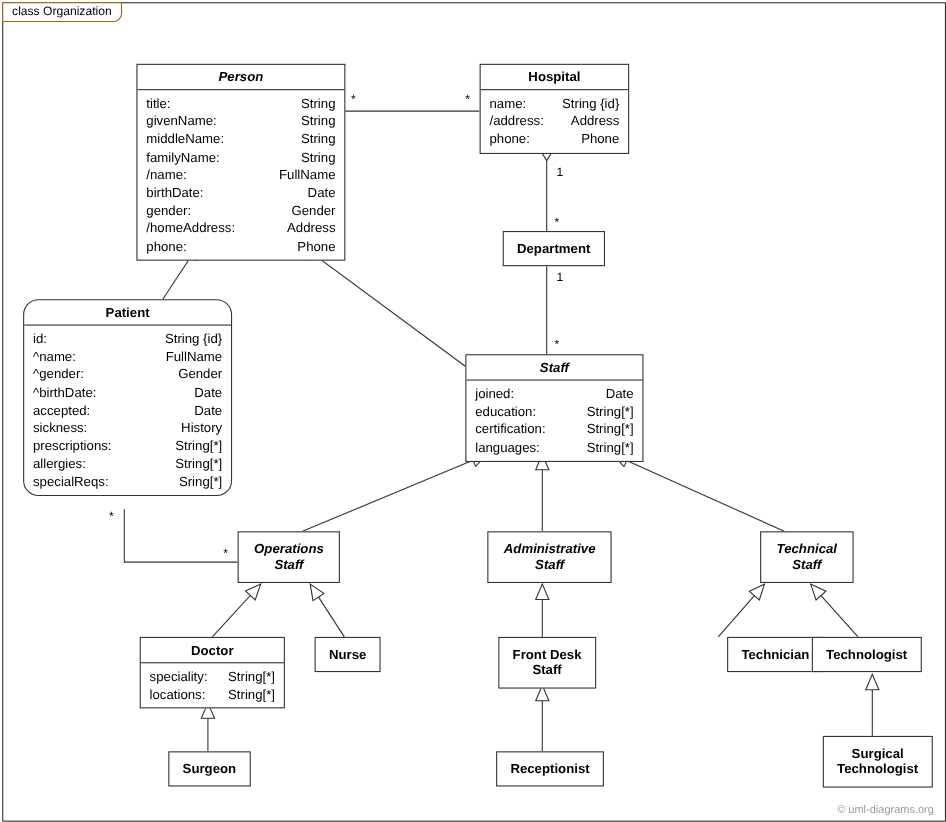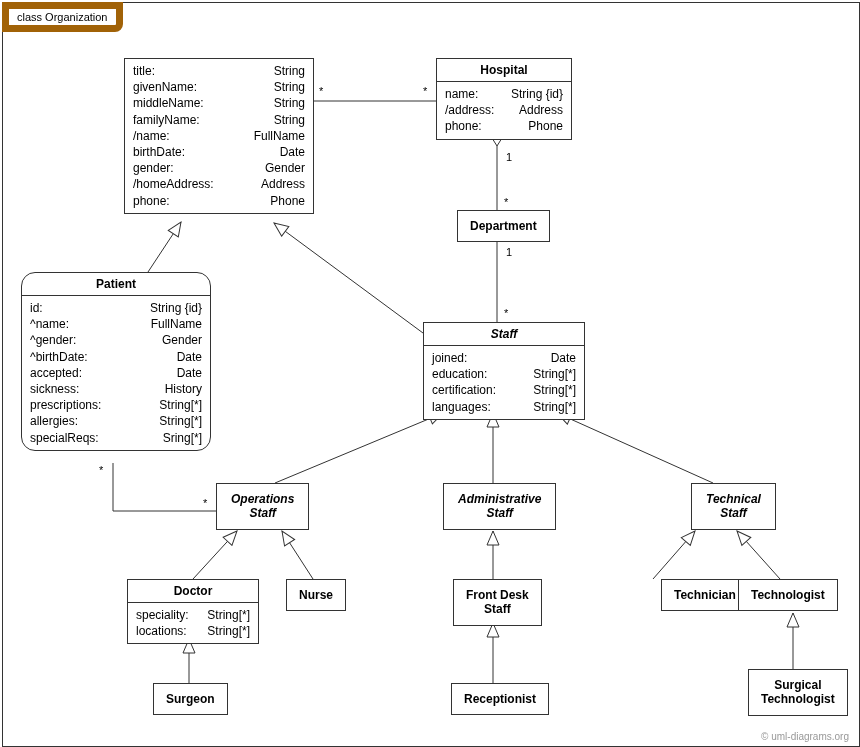--- a/index.html
+++ b/index.html
@@ -13,21 +13,21 @@
     position: relative;
     width: 856px;
     height: 743px;
     border: 1px solid #333;
     margin: 2px;
   }
   .frame-tab {
     position: absolute;
     top: -1px;
     left: -1px;
-    border: 7px solid #a16207;
+    border: 1px solid #a16207;
     background: white;
     padding: 2px 8px;
     font-size: 11px;
     border-bottom-right-radius: 8px;
     z-index: 100;
   }
   .frame-tab::after {
     content: '';
     position: absolute;
     right: -8px;
@@ -144,20 +144,21 @@
   <div class="mult" style="left:316px; top:82px;">*</div>
   <div class="mult" style="left:420px; top:82px;">*</div>
   <div class="mult" style="left:503px; top:148px;">1</div>
   <div class="mult" style="left:501px; top:193px;">*</div>
   <div class="mult" style="left:503px; top:243px;">1</div>
   <div class="mult" style="left:501px; top:304px;">*</div>
   <div class="mult" style="left:96px; top:461px;">*</div>
   <div class="mult" style="left:200px; top:494px;">*</div>
 
   <div class="class-box" style="left:121px; top:55px; width:188px;">
+    <div class="class-name">Person</div>
     <div class="attrs" id="attrs-person">
         <div class="attr-row">
           <span>title:</span>
           <span>String</span>
         </div>
         <div class="attr-row">
           <span>givenName:</span>
           <span>String</span>
         </div>
         <div class="attr-row">

